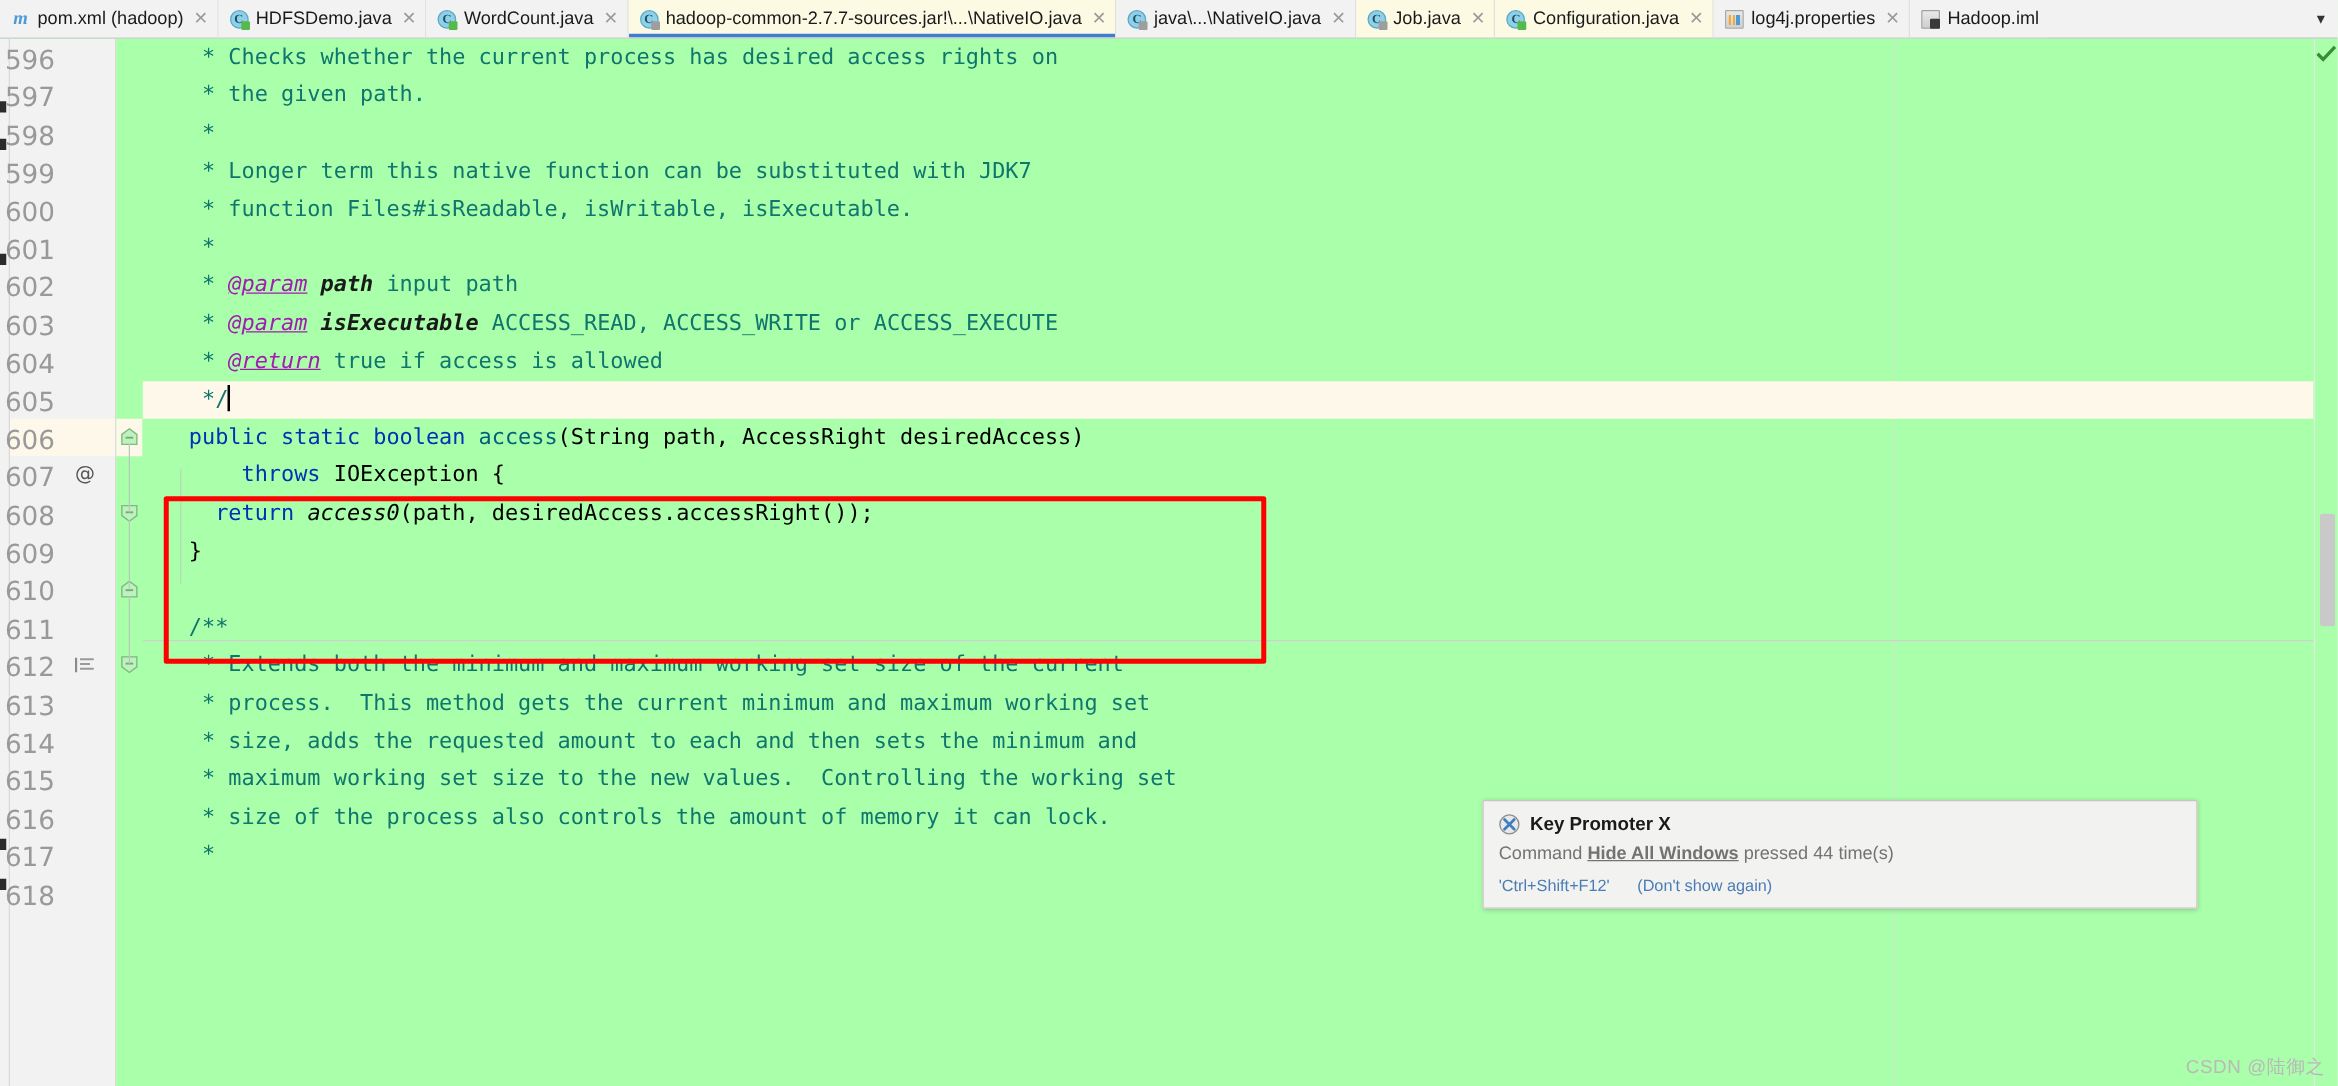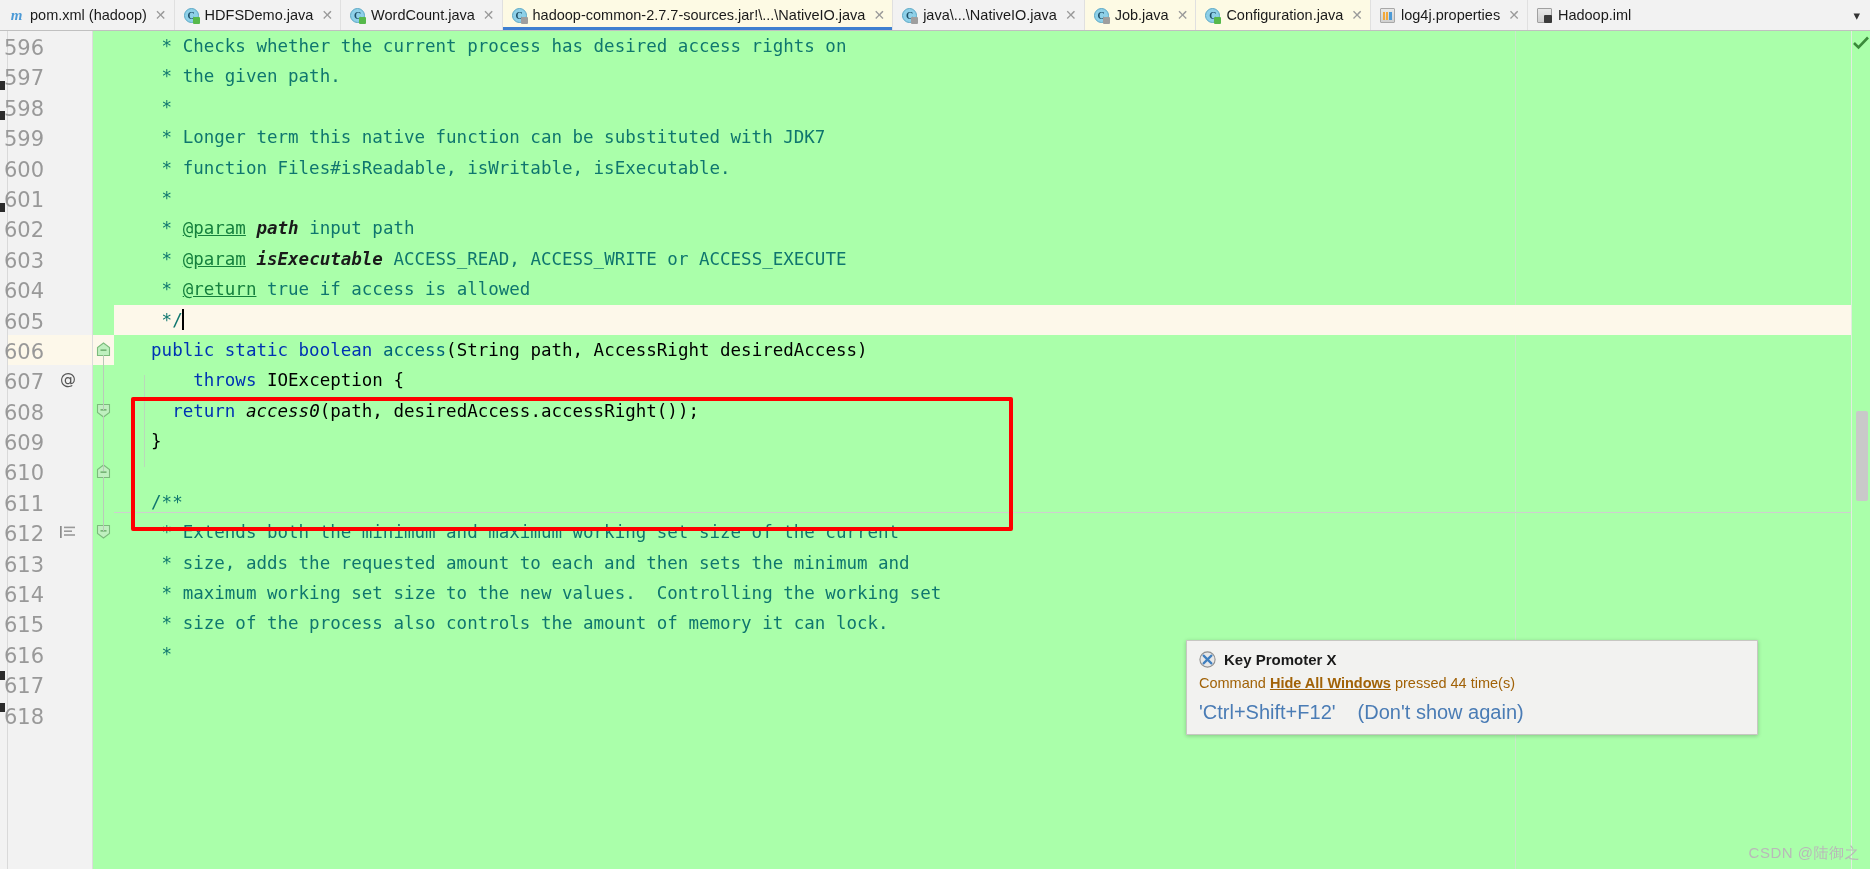--- a/index.html
+++ b/index.html
@@ -233,21 +233,21 @@
     line-height: 30.4px;
     color: #000000;
     padding-left: 16px;
     box-sizing: border-box;
   }
   .code-row.current {
     background: #fdf8ea;
   }
   
   .cm   { color: #0f766e; }      
-  .cmtag{ color: #15803d; text-decoration: underline; }
+  .cmtag{ color: #a21caf; font-style: italic; text-decoration: underline; }
   .cmp  { color: #1a1a1a; font-style: italic; font-weight: bold; }  
   .kw   { color: #0033b3; }
   .meth { color: #00627a; }
   .statm{ color: #000000; font-style: italic; }
   .plain{ color: #000000; }
 
   
   .caret {
     display: inline-block;
     width: 0;
@@ -328,29 +328,29 @@
     flex: 0 0 17px;
     position: relative;
   }
   .kpx-title {
     font-size: 15px;
     font-weight: bold;
     color: #1a1a1a;
   }
   .kpx-body {
     font-size: 14.5px;
-    color: #a16207;
+    color: #737373;
     margin-bottom: 9px;
     line-height: 1.25;
   }
   .kpx-body b { font-weight: bold; text-decoration: underline; }
   .kpx-links {
     display: flex;
     gap: 22px;
-    font-size: 20px;
+    font-size: 13px;
   }
   .kpx-links a {
     color: #4a7cb5;
     text-decoration: none;
     cursor: pointer;
   }
 
   
   .watermark {
     position: absolute;
@@ -538,20 +538,21 @@
       <div class="code-row"><span class="cm">   * </span><span class="cmtag">@param</span><span class="cm"> </span><span class="cmp">isExecutable</span><span class="cm"> ACCESS_READ, ACCESS_WRITE or ACCESS_EXECUTE</span></div>
       <div class="code-row"><span class="cm">   * </span><span class="cmtag">@return</span><span class="cm"> true if access is allowed</span></div>
       <div class="code-row current"><span class="cm">   */</span><span class="caret"></span></div>
       <div class="code-row"><span class="plain">  </span><span class="kw">public static boolean </span><span class="meth">access</span><span class="plain">(String path, AccessRight desiredAccess)</span></div>
       <div class="code-row"><span class="plain">      </span><span class="kw">throws </span><span class="plain">IOException {</span></div>
       <div class="code-row"><span class="plain">    </span><span class="kw">return </span><span class="statm">access0</span><span class="plain">(path, desiredAccess.accessRight());</span></div>
       <div class="code-row"><span class="plain">  }</span></div>
       <div class="code-row"><span class="plain"></span></div>
       <div class="code-row"><span class="cm">  /**</span></div>
       <div class="code-row"><span class="cm">   * Extends both the minimum and maximum working set size of the current</span></div>
+      <div class="code-row"><span class="cm">   * process.  This method gets the current minimum and maximum working set</span></div>
       <div class="code-row"><span class="cm">   * size, adds the requested amount to each and then sets the minimum and</span></div>
       <div class="code-row"><span class="cm">   * maximum working set size to the new values.  Controlling the working set</span></div>
       <div class="code-row"><span class="cm">   * size of the process also controls the amount of memory it can lock.</span></div>
       <div class="code-row"><span class="cm">   *</span></div>
       <div class="indent-guide" style="left: 30px; top: 344.4px; height: 91.2px;"></div>
       <div class="method-sep" style="left: 0px; right: 0px; top: 481.4px;"></div>
     </div>
 
   <div class="stripe">
     <svg class="inspect-check" viewBox="0 0 16 14">

